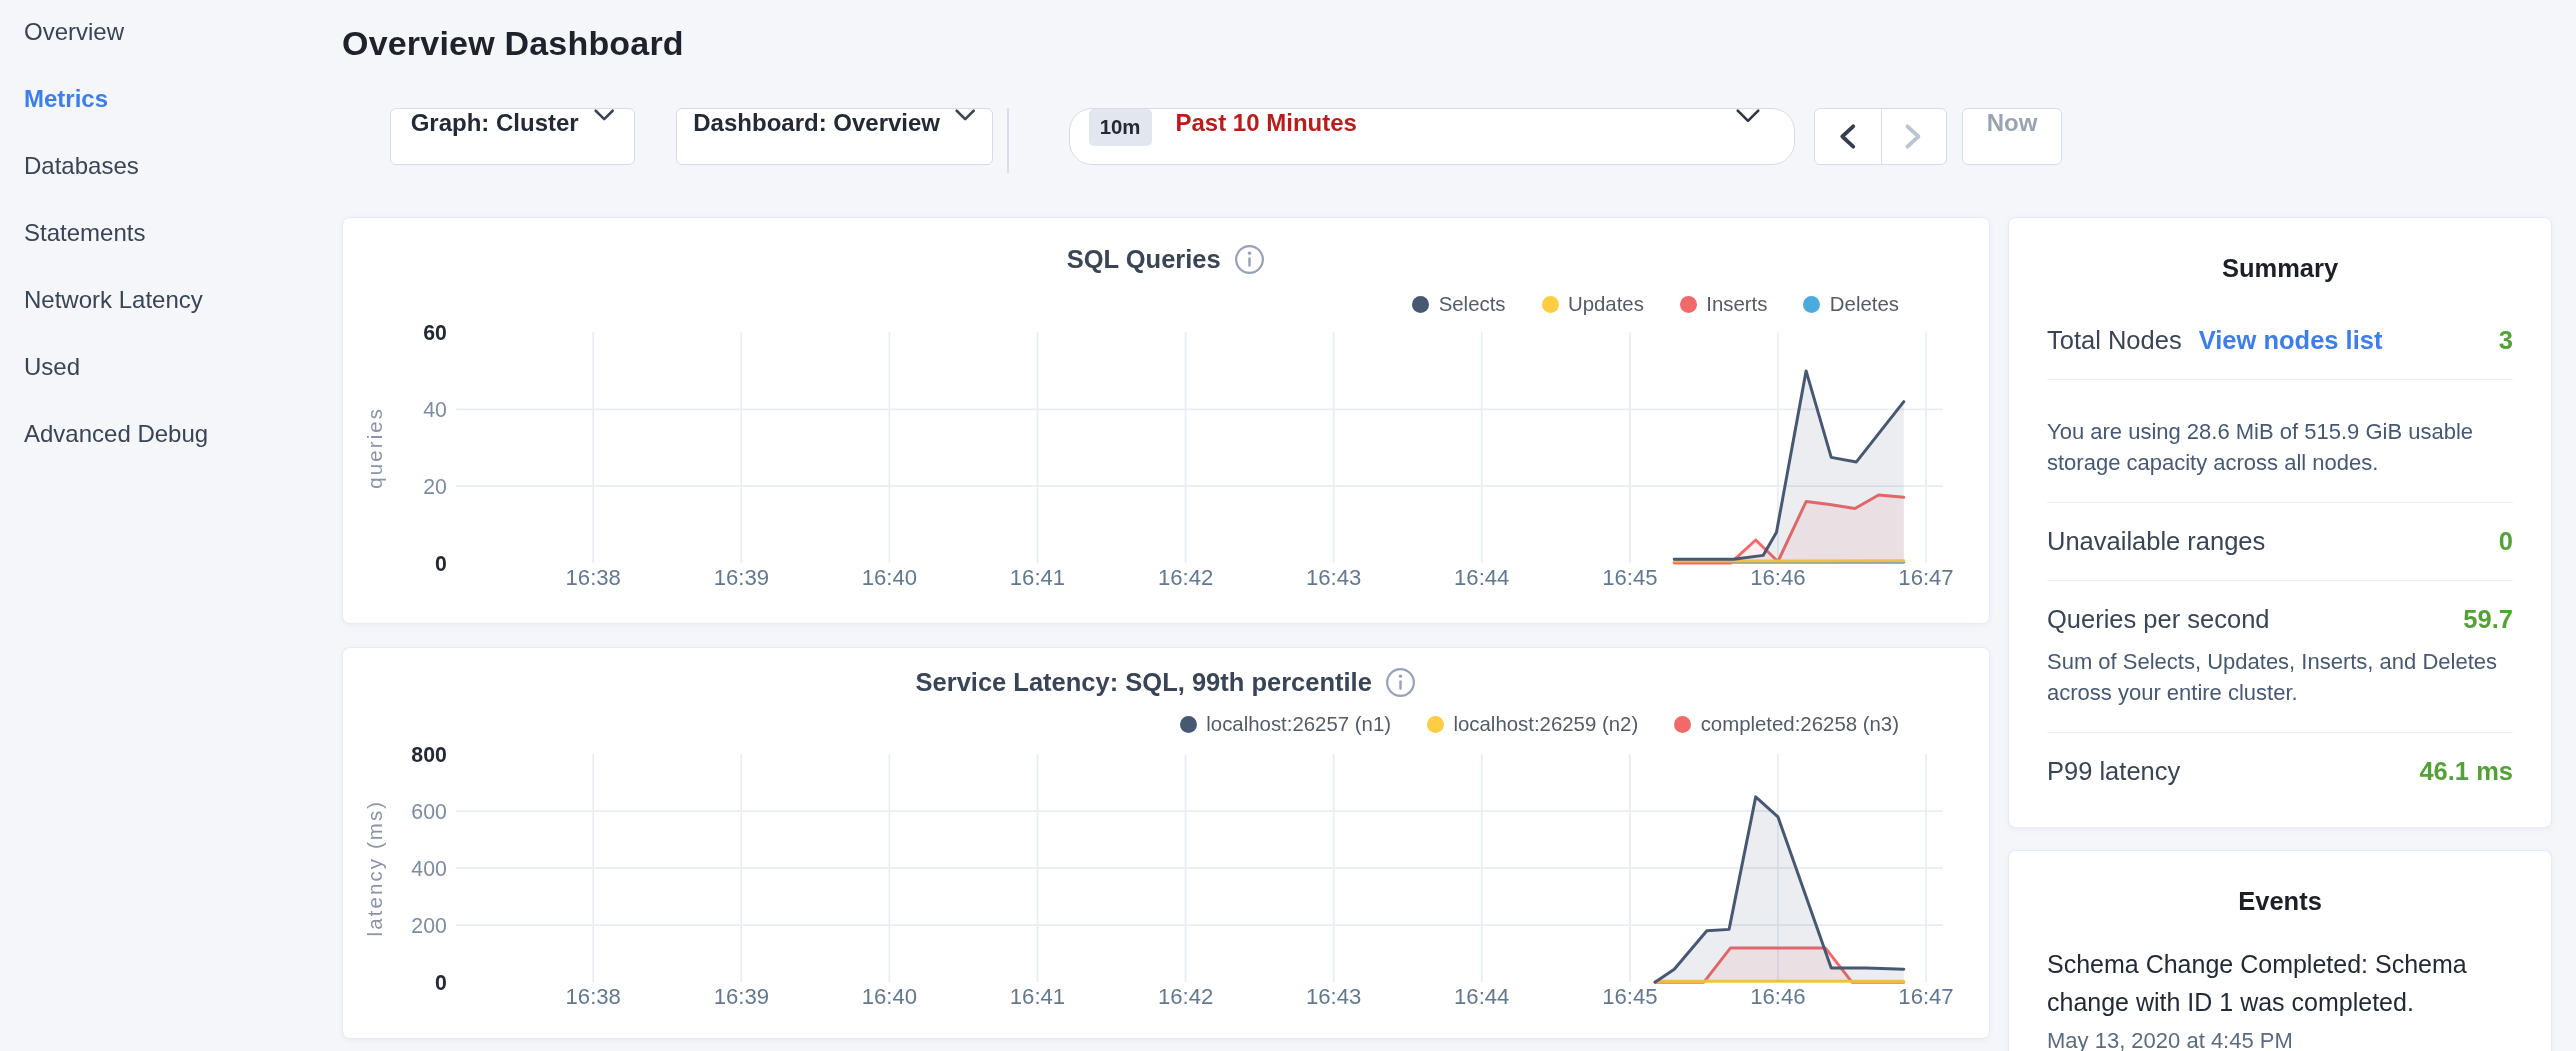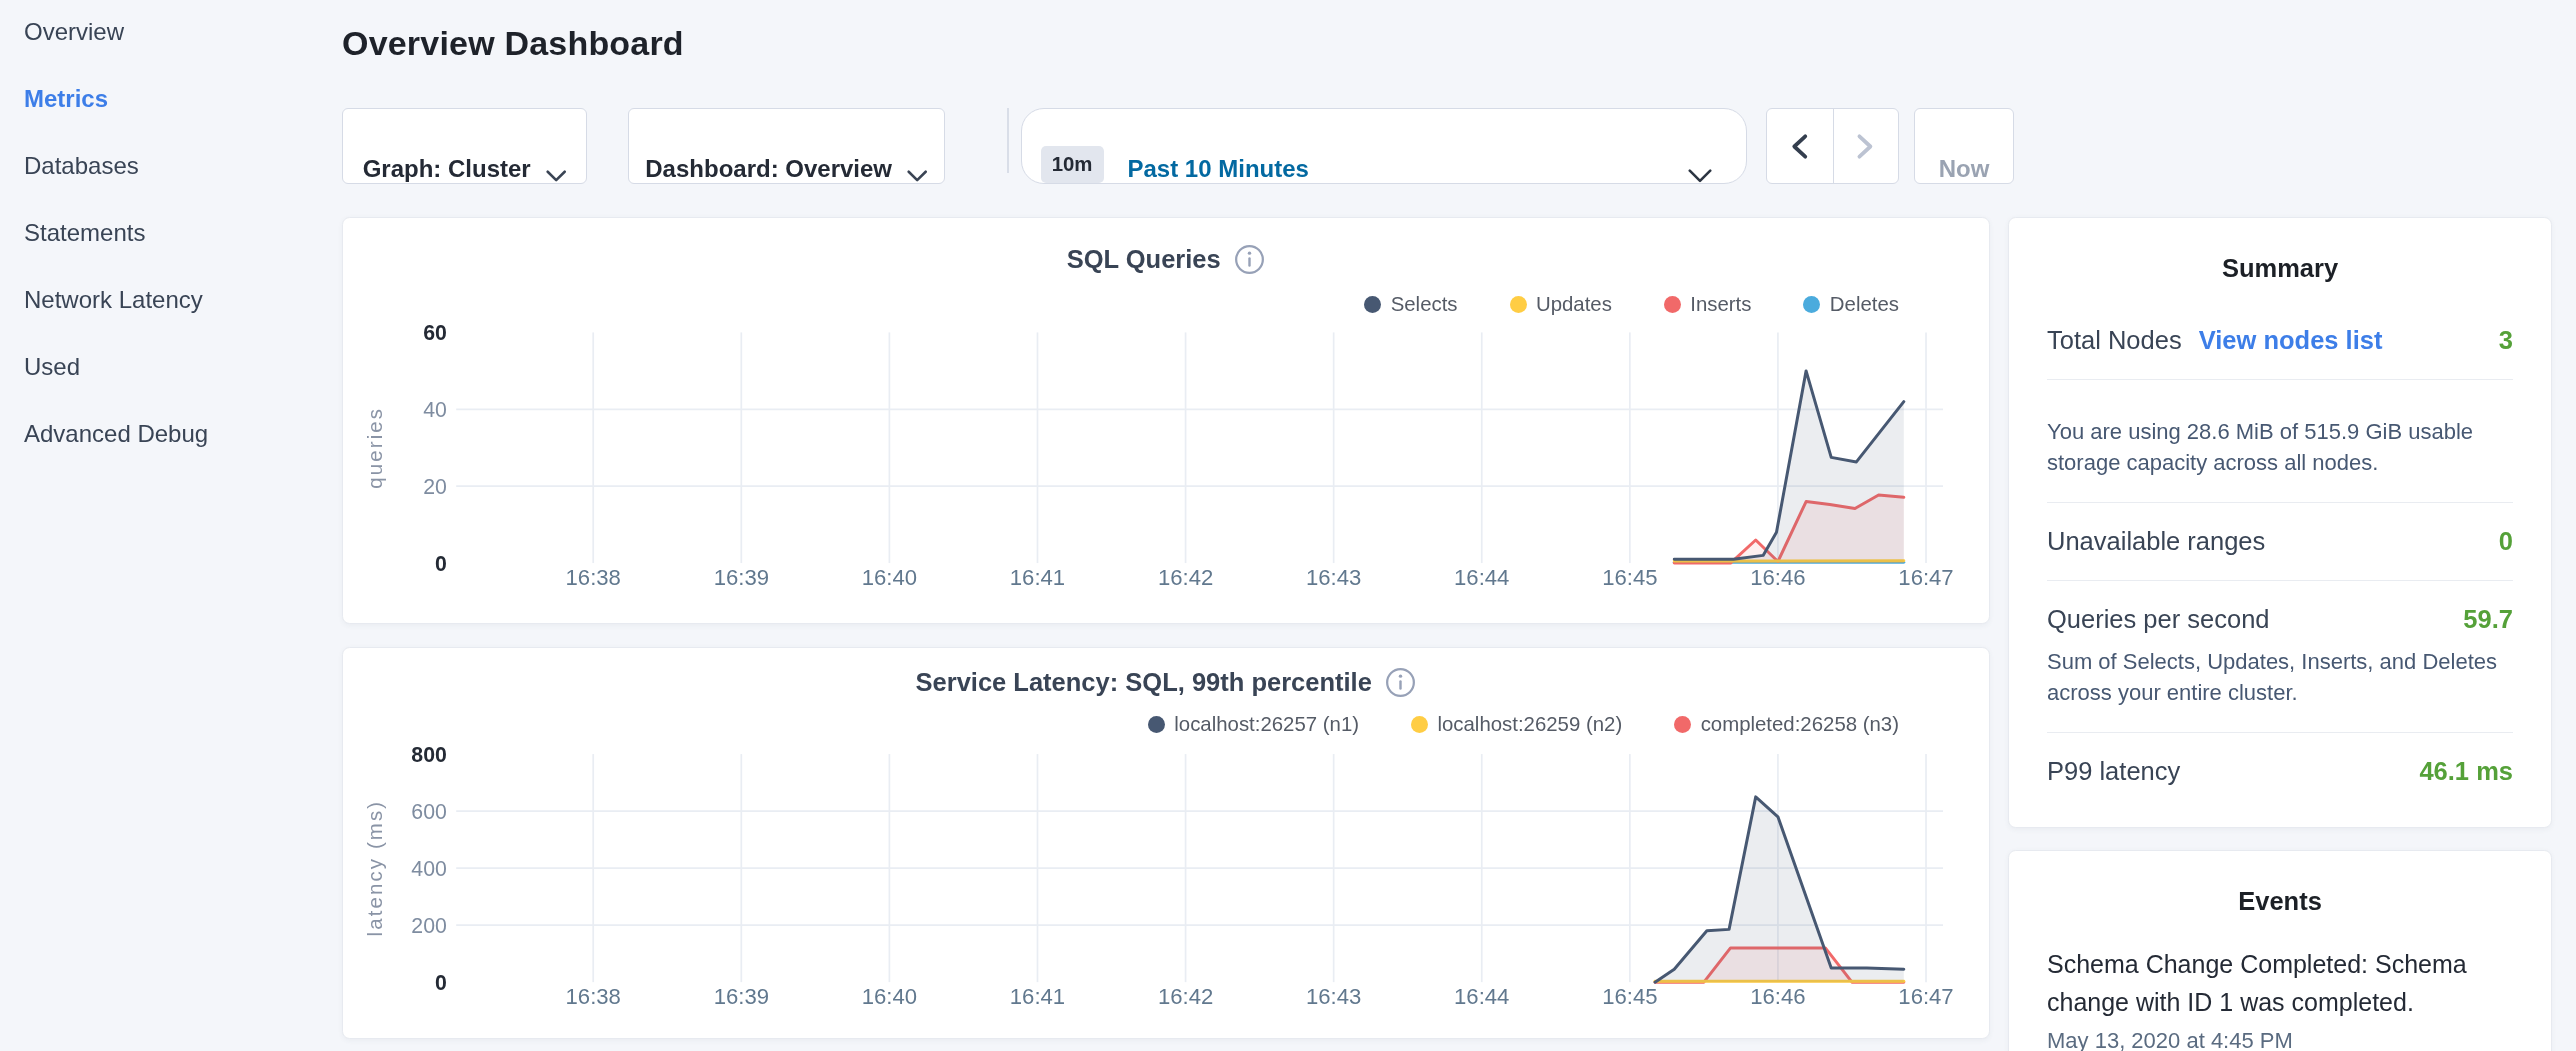--- a/index.html
+++ b/index.html
@@ -18,54 +18,54 @@
   }
   .sidebar-item.active { color:#3d7ee8; font-weight:700; }
   
   .page-title {
     position:absolute; left:342px; top:24px;
     font-size:34px; font-weight:700; color:#1e222a; letter-spacing:0.2px;
   }
   
   .toolbar { position:absolute; left:0; top:108px; width:100%; height:65px; }
   .ctl {
-    position:absolute; top:0; height:76px; background:#fff;
+    position:absolute; top:0; height:57px; background:#fff;
     border:1.7px solid #d6dbe6; border-radius:6px;
-    display:flex; align-items:flex-end; cursor:pointer;
+    display:flex; align-items:flex-start; cursor:pointer;margin-left:48px;
   }
   .dropdown { justify-content:center; gap:15.3px; }
   .dd-label { font-size:24px; font-weight:700; color:#242a35; }
   .vdivider { position:absolute; left:1007px; top:0; width:1.7px; height:65px; background:#d9dee8; }
   .time-box { left:1021px; width:726px; padding:0 34px 0 18.7px;border-radius:23px; }
   .time-badge {
     background:#e2e6ee; border-radius:5.1px; padding:6.8px 11px;
     font-size:20.4px; font-weight:700; color:#242a35; margin-right:24px;
   }
-  .time-label { font-size:24px; font-weight:700; color:#0369a1; flex:1; }
+  .time-label { font-size:24px; font-weight:700; color:#b91c1c; flex:1; }
   .nav-group { left:1766px; width:133px; padding:0; overflow:hidden; }
   .nav-half { width:50%; height:100%; display:flex; align-items:center; justify-content:center; }
   .nav-half + .nav-half { border-left:1.7px solid #d6dbe6; }
   .now-btn { left:1914px; width:100px; justify-content:center;
     font-size:24px; font-weight:700; color:#9aa3b2; }
   
   .card {
     position:absolute; background:#fff;
     border:1.7px solid #e7eaf0; border-radius:7.7px;
     box-shadow:0 1.7px 5.1px rgba(60,70,90,.05);
   }
   .chart-card-0 { left:342px; top:217px;  width:1648px; height:407px; }
   .chart-card-1 { left:342px; top:647px;  width:1648px; height:392px; }
   .chart-head {
     position:absolute; left:0; width:100%;
     display:flex; align-items:center; justify-content:center; gap:13.6px;
   }
   .chart-title { font-size:25.5px; font-weight:700; color:#394455; }
   .legend {
     position:absolute; right:90px;
-    display:flex; gap:52px; align-items:center;
+    display:flex; gap:36px; align-items:center;
   }
   .legend-item { display:flex; align-items:center; gap:9.4px; }
   .legend-dot { width:17px; height:17px; border-radius:50%; }
   .legend-label { font-size:20.4px; color:#555b66; }
   .plot { position:absolute; left:0; top:0; width:100%; height:100%; }
   
   .panel-summary { left:2008px; top:217px; width:544px; height:611px; padding:0 38px; }
   .panel-events  { left:2008px; top:850px; width:544px; height:255px; padding:0 38px; }
   .panel-title { text-align:center; font-size:25.5px; font-weight:700; color:#1c2026; margin:36px 0 18.7px; }
   .metric { padding:24px 0; border-bottom:1.7px solid #e9ecf1; }

